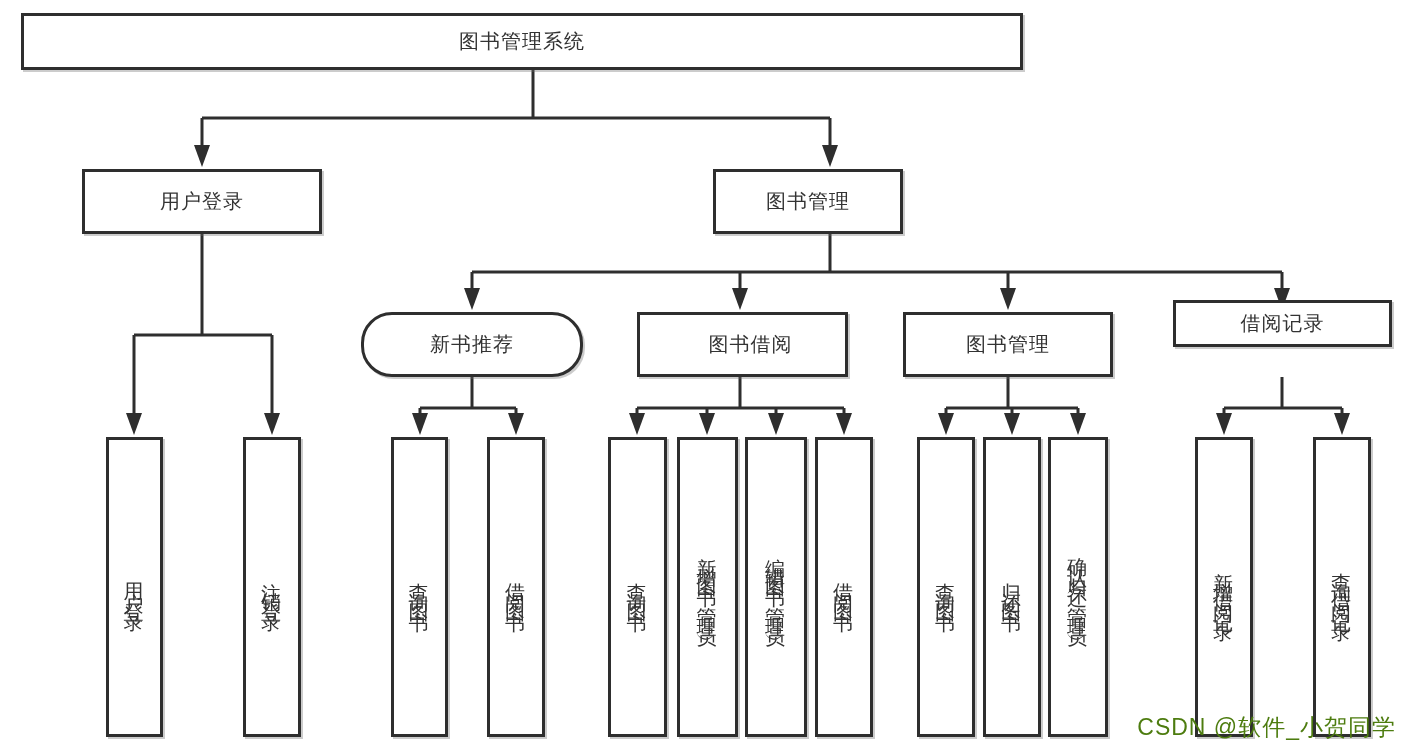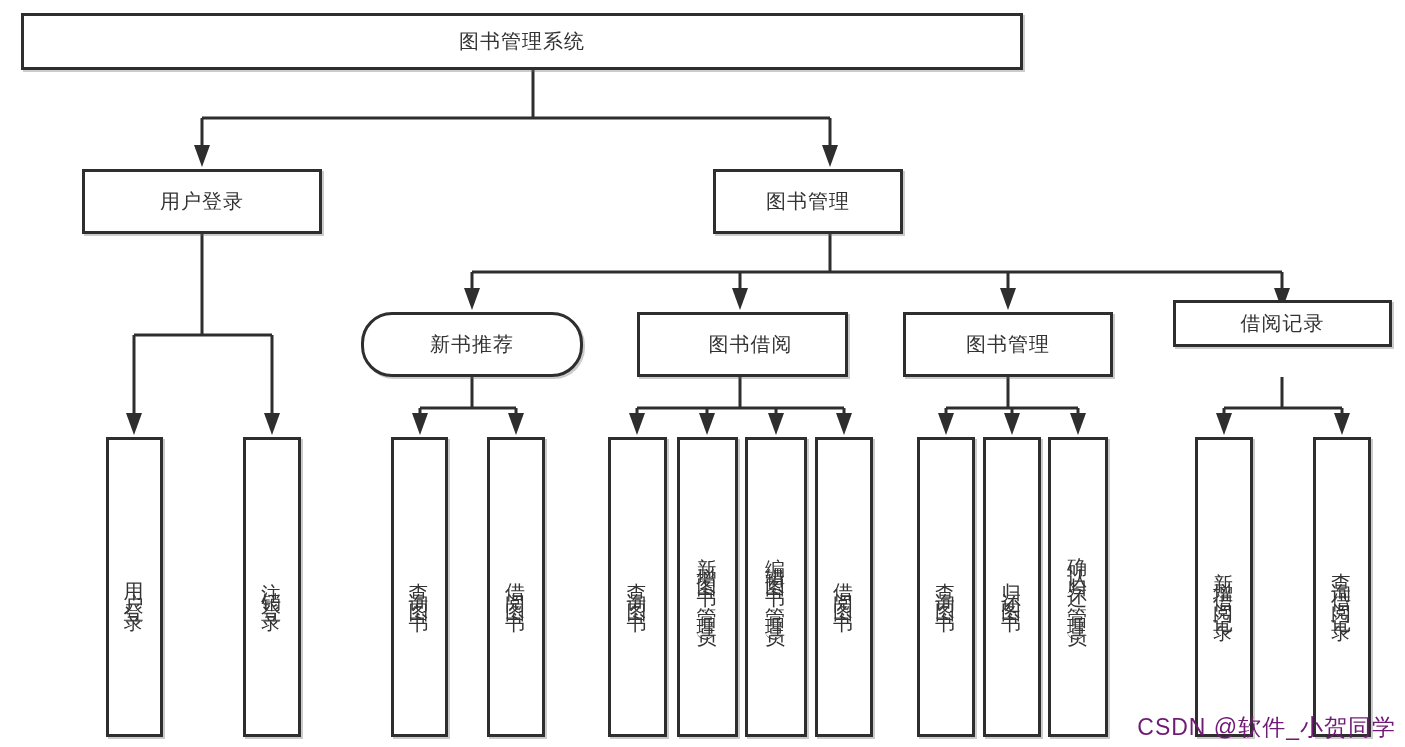--- a/index.html
+++ b/index.html
@@ -36,21 +36,21 @@
     writing-mode: vertical-rl;
     font-size: 20px;
     letter-spacing: 10px;
   }
   .vbox .vlabel { display: inline-block; }
   #watermark {
     position: absolute;
     right: 9px;
     top: 712px;
     font-size: 23px;
-    color: #701a75;
+    color: #4d7c0f;
     letter-spacing: 1px;
     white-space: nowrap;
     z-index: 5;
   }
 </style>
 </head>
 <body>
 
 <div id="stage">
 

